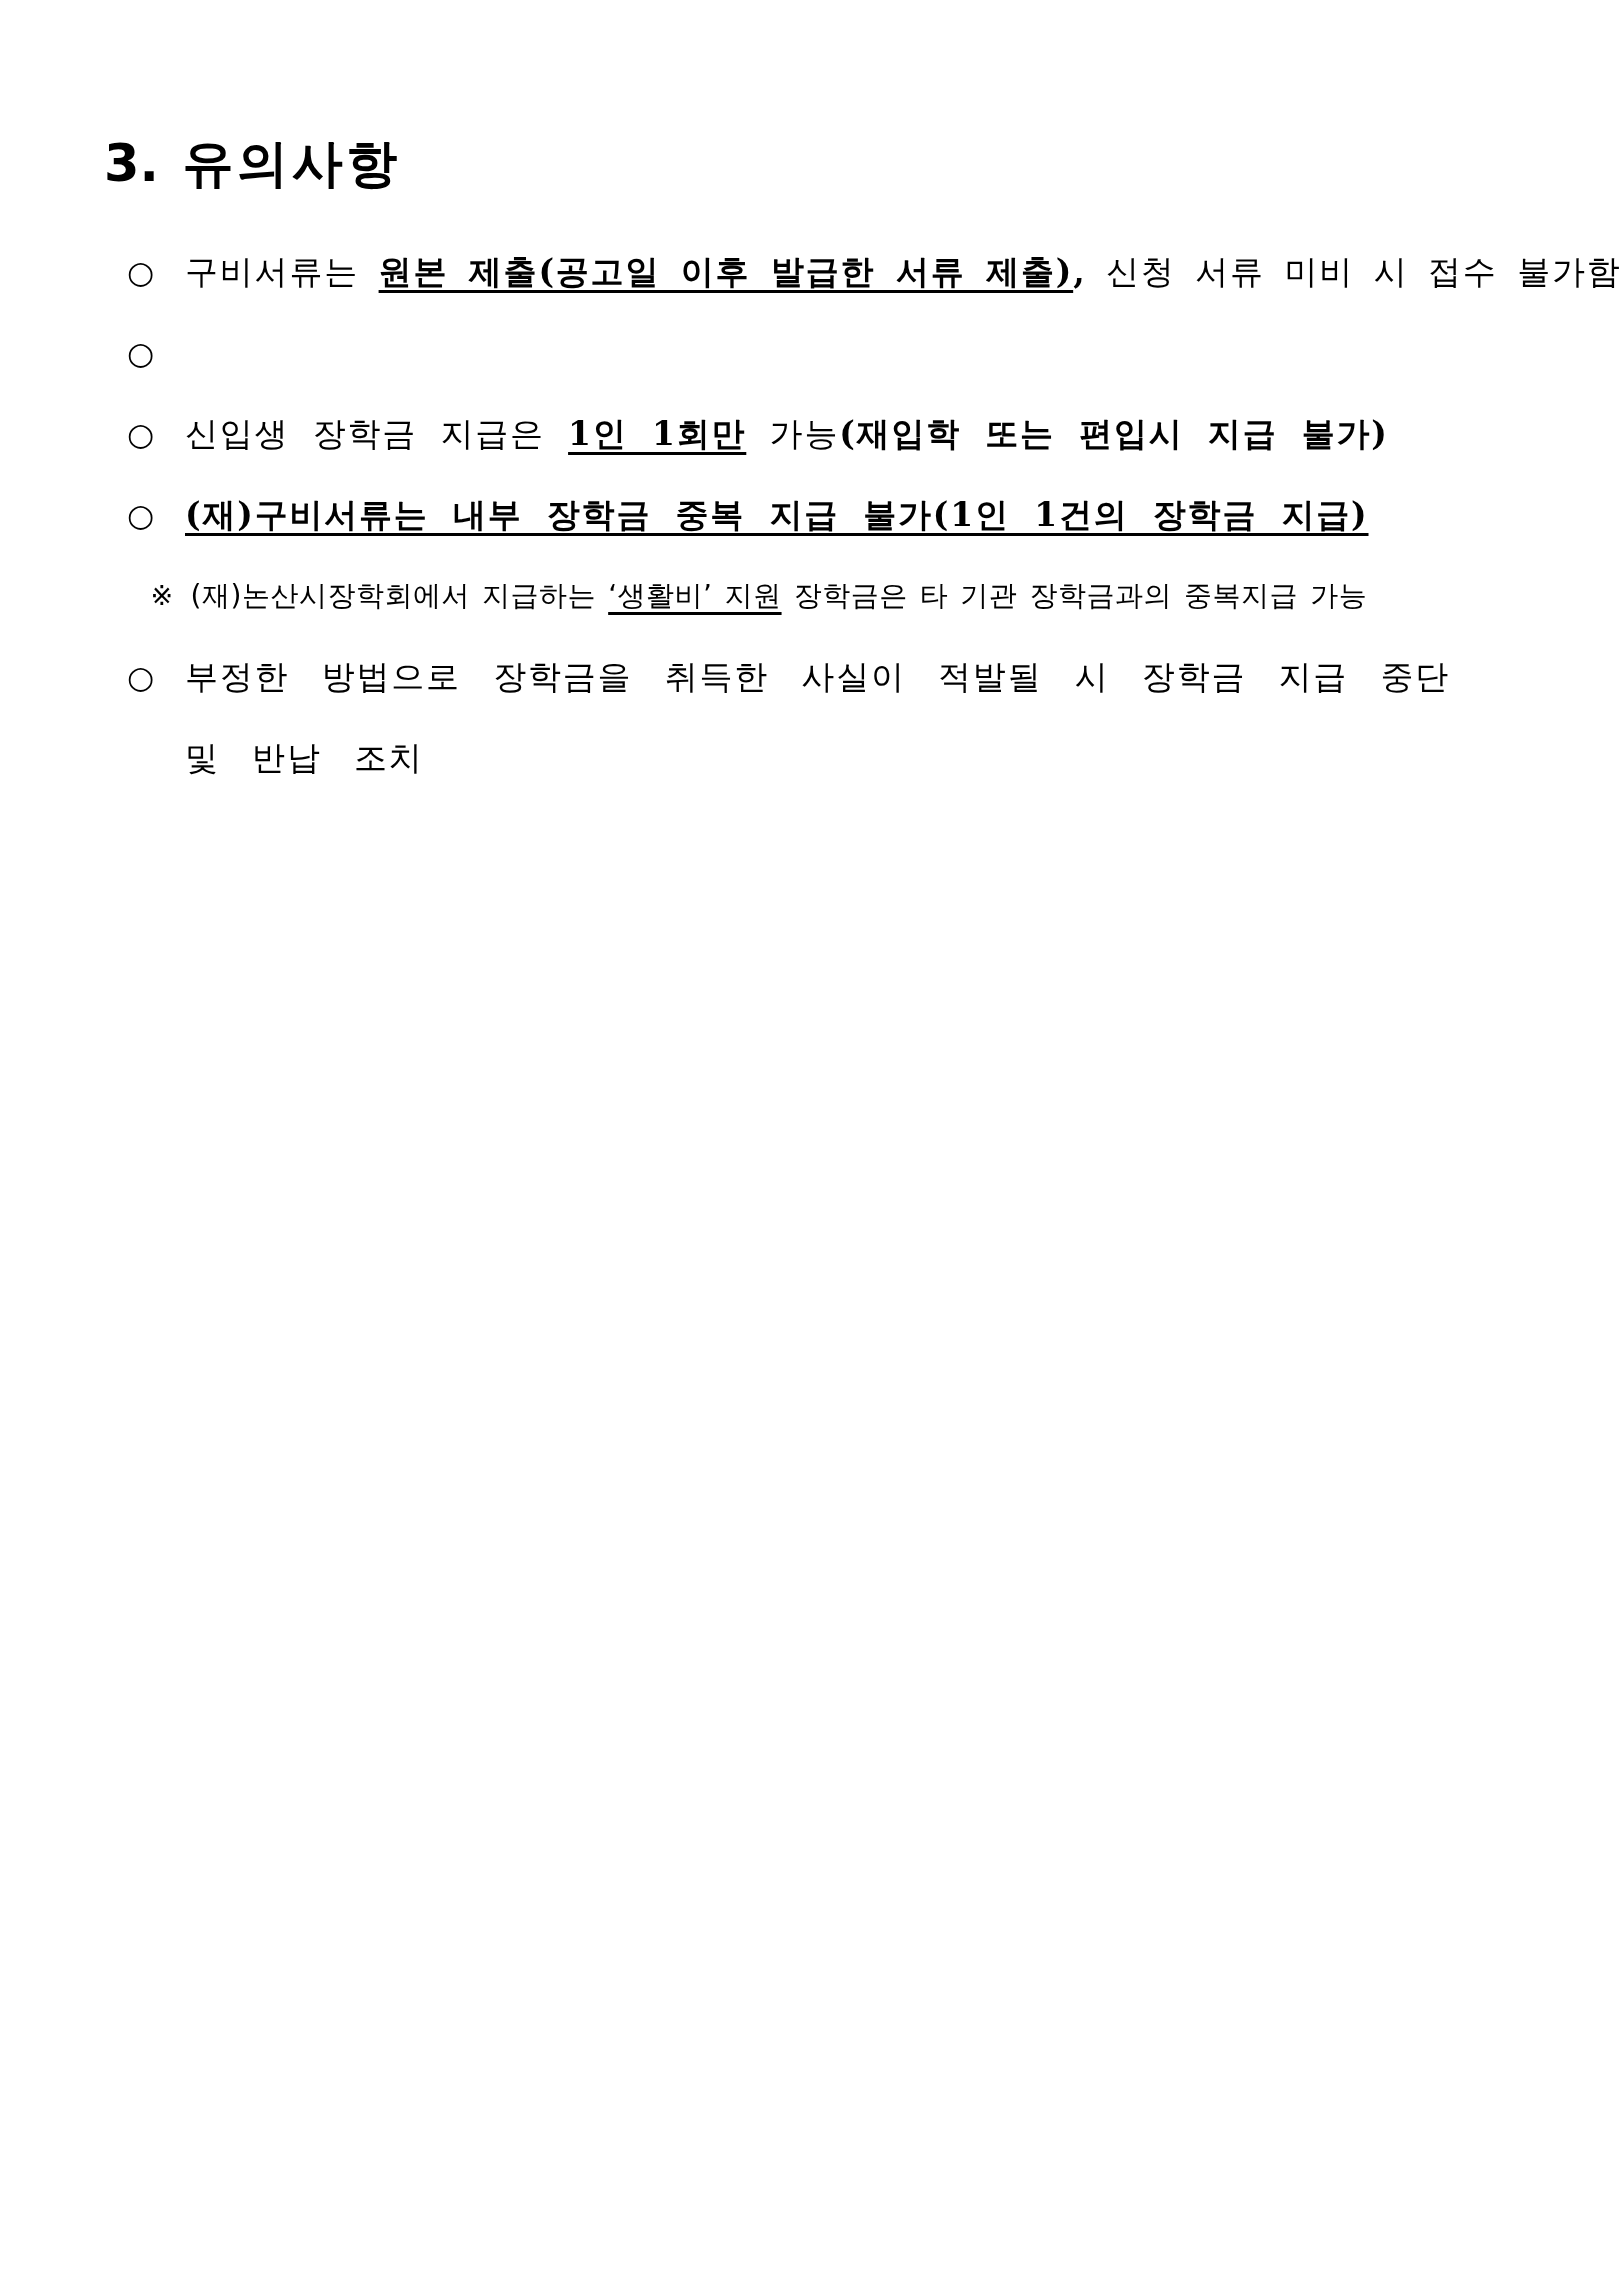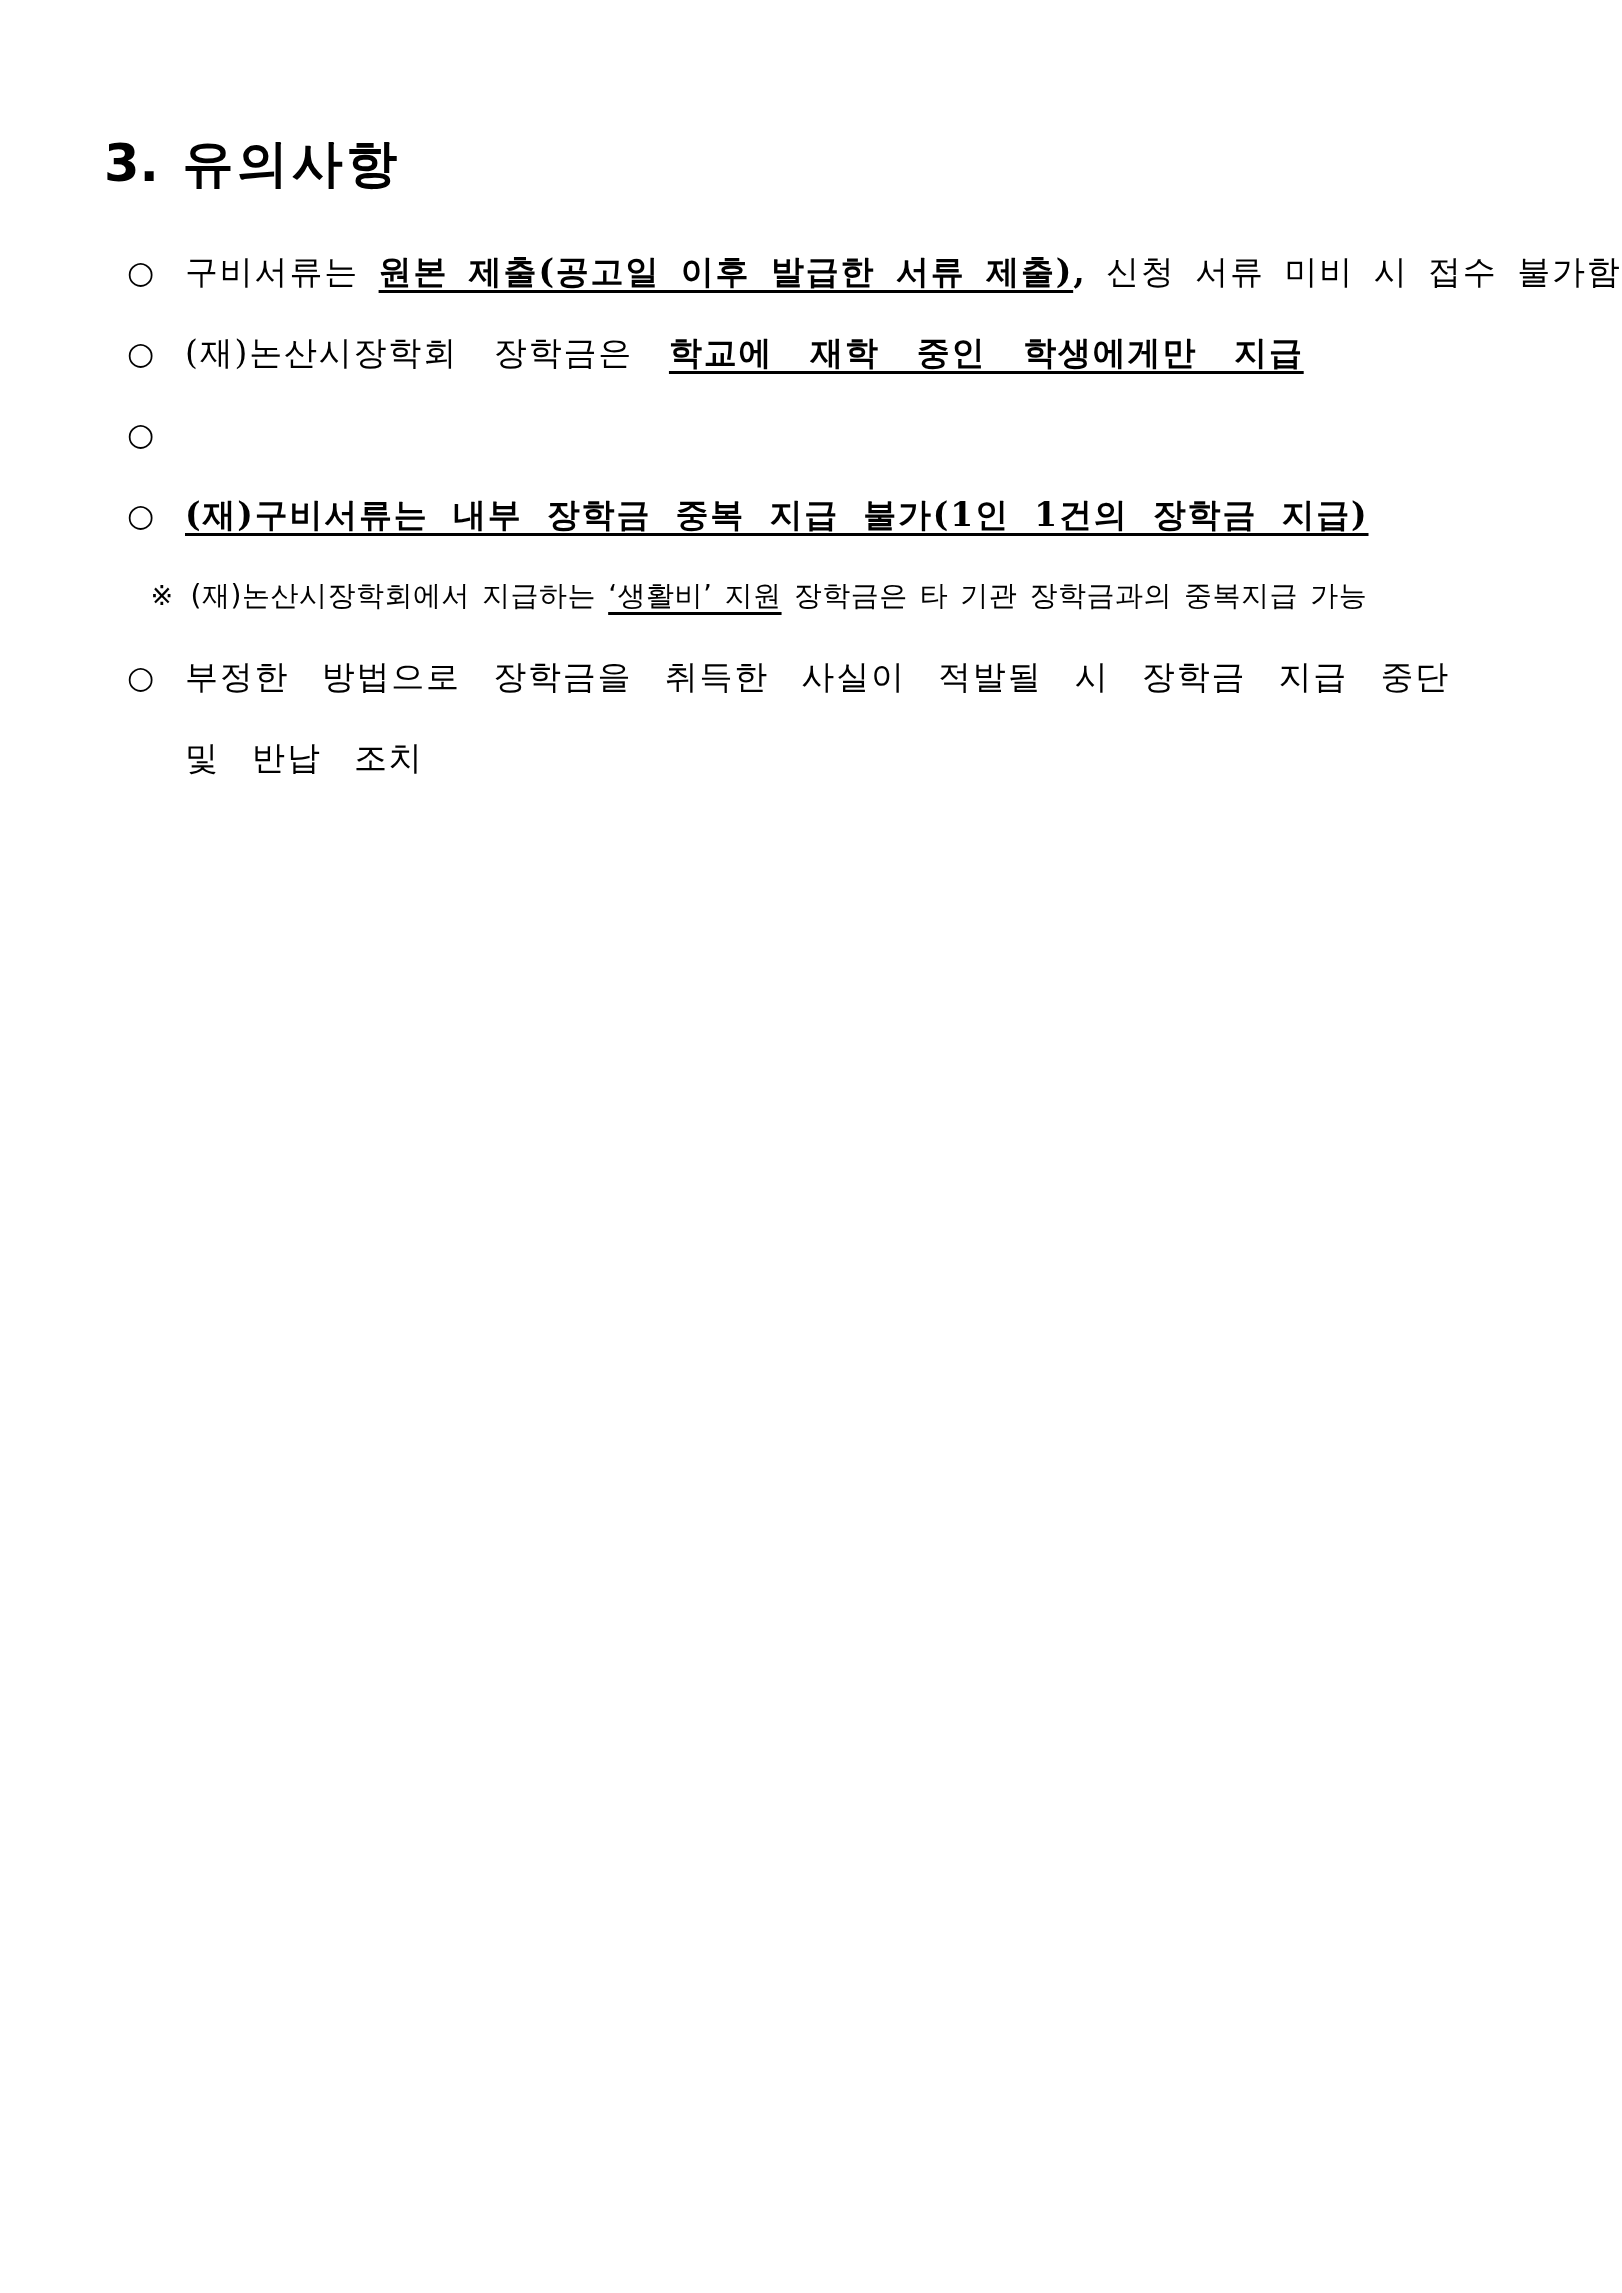--- a/index.html
+++ b/index.html
@@ -79,25 +79,25 @@
 
   <div>
 
     <div class="row serif ws-a">
       <span class="marker">○</span>
       <span class="txt"><span>구비서류는 </span><span class="bu">원본 제출(공고일 이후 발급한 서류 제출)</span><span class="b">,</span><span> 신청 서류 미비 시 접수 불가함</span></span>
     </div>
 
     <div class="row serif ws-b">
       <span class="marker">○</span>
-      <span class="txt"><span>(재)논산시장학회 장학금은 </span><span class="bu">학교에 재학 중인 학생에게만 지급</span></span>
     </div>
 
     <div class="row serif ws-c">
       <span class="marker">○</span>
+      <span class="txt"><span>신입생 장학금 지급은 </span><span class="bu">1인 1회만</span><span> 가능</span><span class="b">(재입학 또는 편입시 지급 불가)</span></span>
     </div>
 
     <div class="row serif ws-c">
       <span class="marker">○</span>
       <span class="txt"><span class="bu">(재)구비서류는 내부 장학금 중복 지급 불가(1인 1건의 장학금 지급)</span></span>
     </div>
 
     <div class="row note-row ws-d">
       <span class="marker">※</span>
       <span class="txt"><span>(재)논산시장학회에서 지급하는 </span><span class="u">‘생활비’ 지원</span><span> 장학금은 타 기관 장학금과의 중복지급 가능</span></span>

